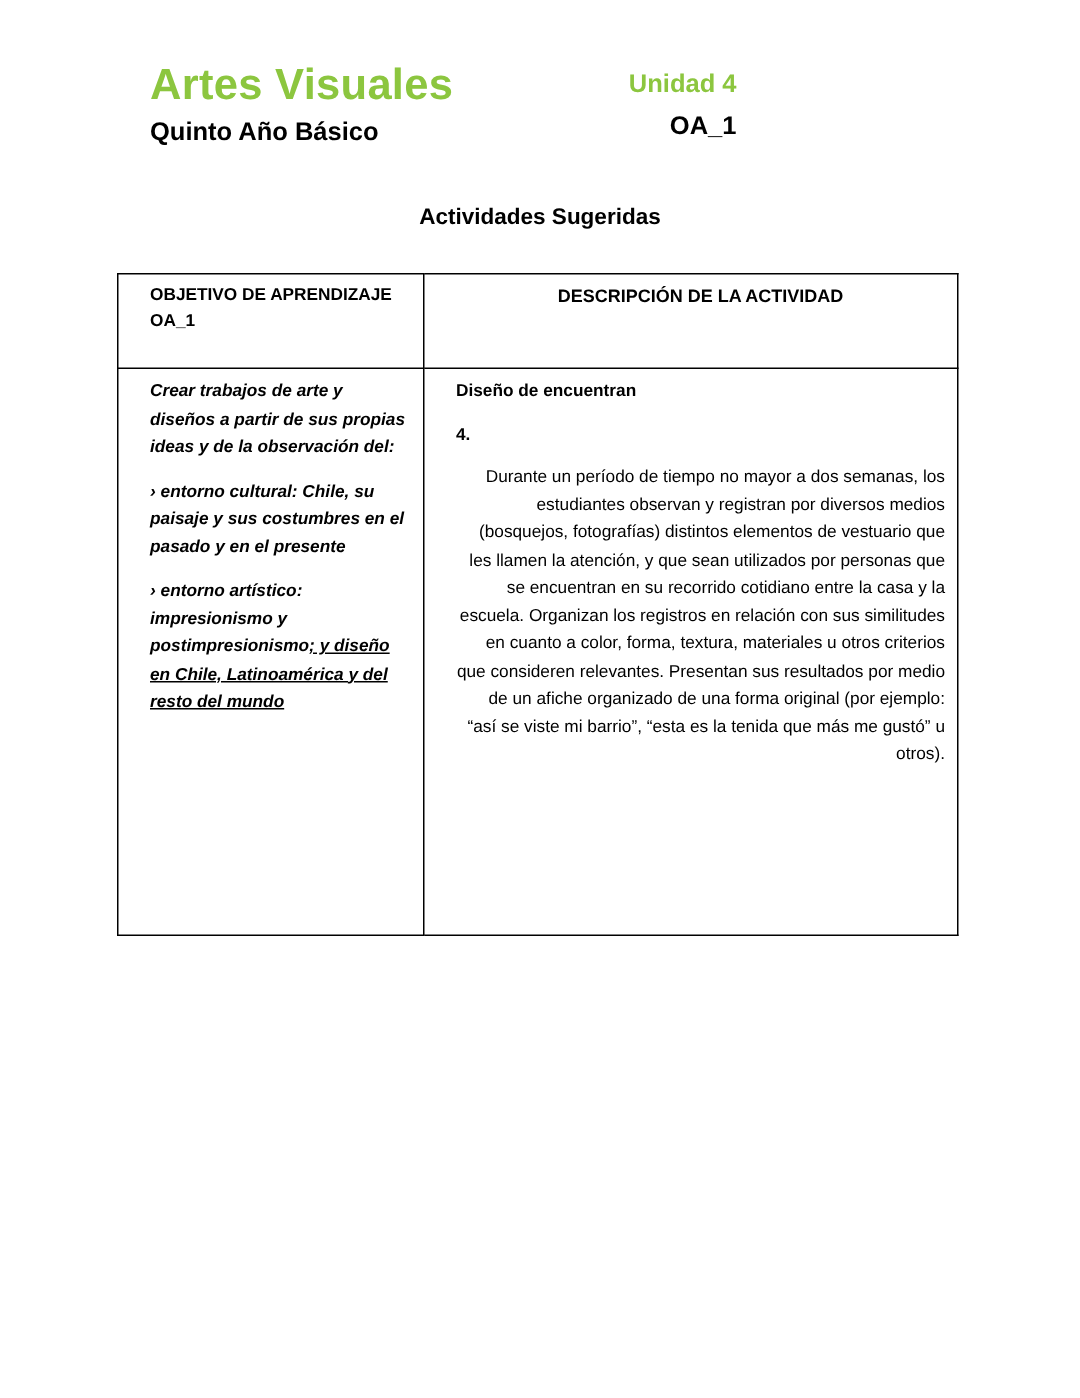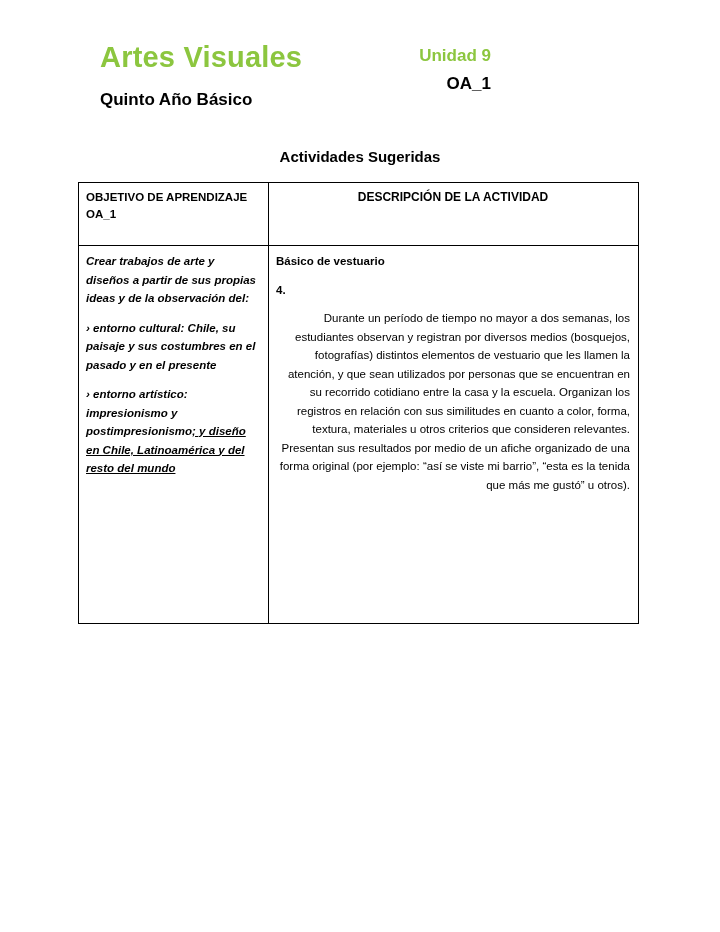--- a/index.html
+++ b/index.html
@@ -39,21 +39,21 @@
     font-weight: bold;
     color: #8cc63f;
     line-height: 34px;
     letter-spacing: 0.2px;
   }
   .title-sub {
     font-size: 17px;
     font-weight: bold;
     color: #000000;
     line-height: 22px;
-    margin-top: 15px;
+    margin-top: 3px;
   }
   .header-right {
     position: absolute;
     right: 30px;
     top: 4px;
     text-align: right;
   }
   .unit-line {
     font-size: 17px;
     font-weight: bold;
@@ -62,40 +62,40 @@
   }
   .oa-line {
     font-size: 17px;
     font-weight: bold;
     color: #000000;
     line-height: 24px;
     margin-top: 4px;
   }
   .section-title {
     position: absolute;
-    top: 148px;
+    top: 136px;
     left: 0;
     width: 720px;
     text-align: center;
     font-size: 15px;
     font-weight: bold;
     color: #000000;
   }
   table.activities {
     position: absolute;
     left: 78px;
     top: 182px;
     width: 561px;
     border-collapse: collapse;
     table-layout: fixed;
   }
   table.activities td, table.activities th {
     border: 1px solid #000000;
     vertical-align: top;
-    padding: 6px 8px 6px 7px;
+    padding: 6px 8px 6px 21px;
   }
   th.col-objective {
     width: 174px;
     font-size: 11.5px;
     font-weight: bold;
     text-align: left;
     line-height: 17px;
     height: 50px;
   }
   th.col-description {
@@ -141,21 +141,21 @@
 <body>
 
 <div class="page">
 
   <div class="header">
     <div class="header-left">
       <div class="title-main">Artes Visuales</div>
       <div class="title-sub">Quinto Año Básico</div>
     </div>
     <div class="header-right">
-      <div class="unit-line">Unidad 9</div>
+      <div class="unit-line">Unidad 4</div>
       <div class="oa-line">OA_1</div>
     </div>
   </div>
 
   <div class="section-title">Actividades Sugeridas</div>
 
   <table class="activities">
     <thead>
       <tr>
         <th class="col-objective">OBJETIVO DE APRENDIZAJE OA_1</th>
@@ -163,21 +163,21 @@
       </tr>
     </thead>
     <tbody>
       <tr>
         <td class="objective-cell">
           <p>Crear trabajos de arte y diseños a partir de sus propias ideas y de la observación del:</p>
           <p>› entorno cultural: Chile, su paisaje y sus costumbres en el pasado y en el presente</p>
           <p><span>› entorno artístico: impresionismo y postimpresionismo</span><span class="underlined">; y diseño en Chile, Latinoamérica y del resto del mundo</span></p>
         </td>
         <td class="description-cell">
-          <p class="desc-heading">Básico de vestuario</p>
+          <p class="desc-heading">Diseño de encuentran</p>
           <p class="desc-number">4.</p>
           <p class="desc-body">Durante un período de tiempo no mayor a dos semanas, los estudiantes observan y registran por diversos medios (bosquejos, fotografías) distintos elementos de vestuario que les llamen la atención, y que sean utilizados por personas que se encuentran en su recorrido cotidiano entre la casa y la escuela. Organizan los registros en relación con sus similitudes en cuanto a color, forma, textura, materiales u otros criterios que consideren relevantes. Presentan sus resultados por medio de un afiche organizado de una forma original (por ejemplo: “así se viste mi barrio”, “esta es la tenida que más me gustó” u otros).</p>
         </td>
       </tr>
     </tbody>
   </table>
 
 </div>
 
 </body></html>

